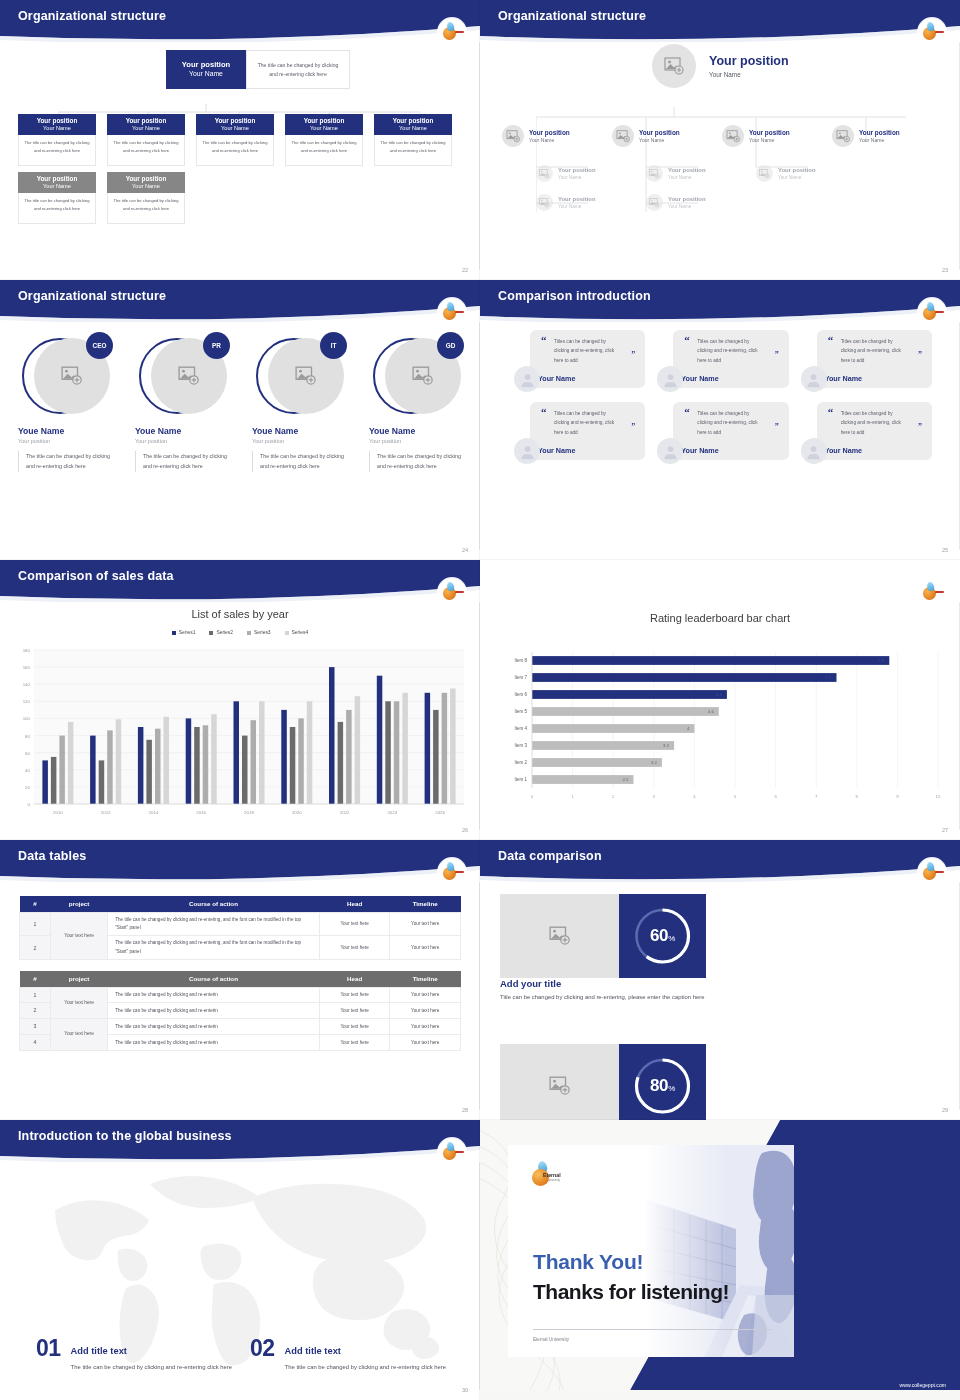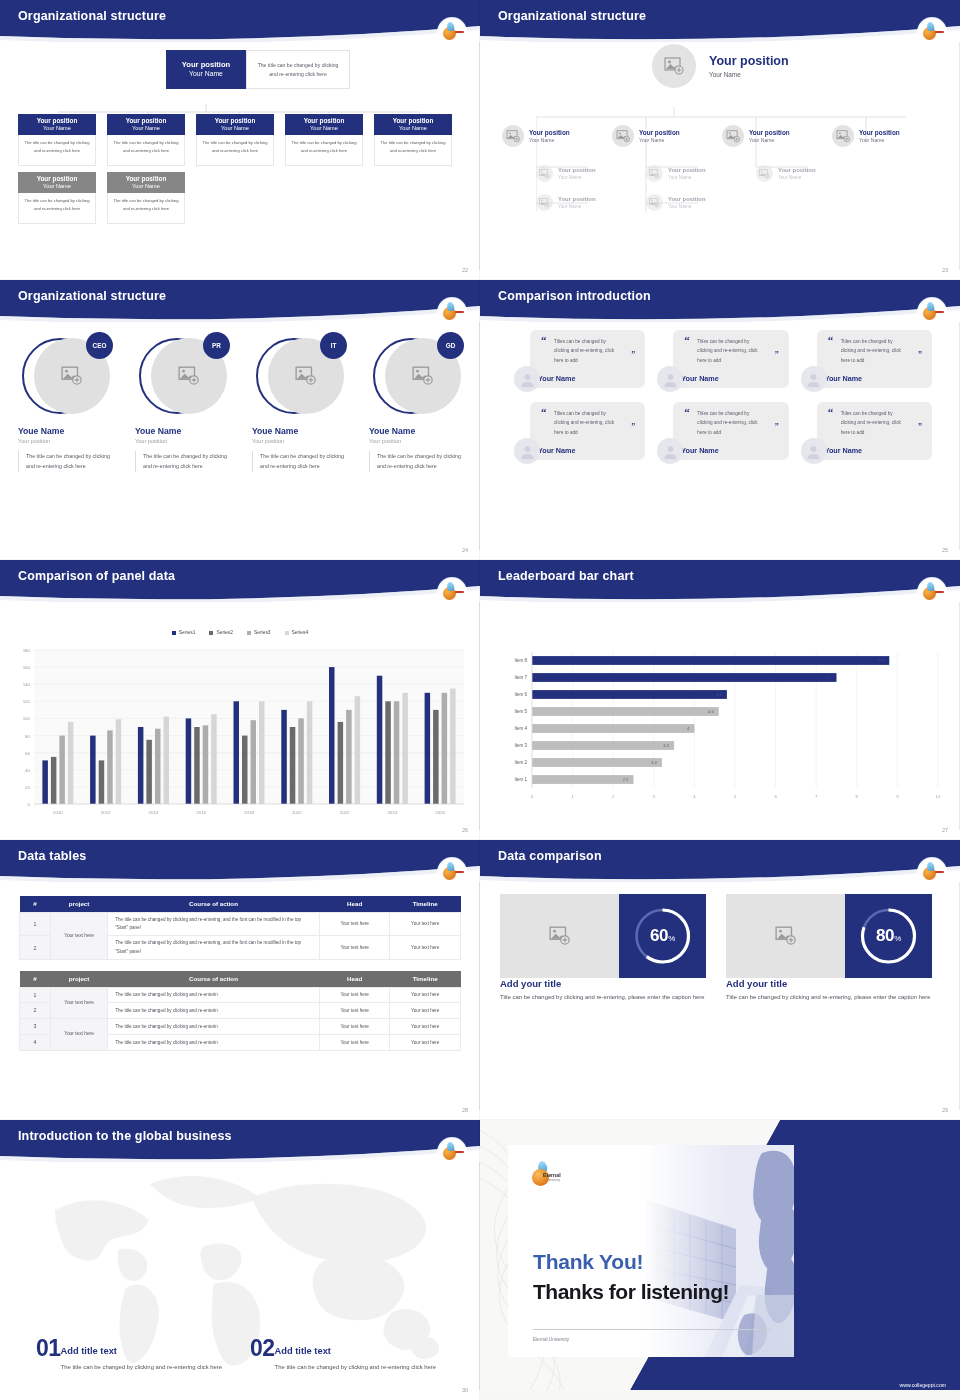--- a/index.html
+++ b/index.html
@@ -172,35 +172,35 @@
   .tbl td {
     border:1px solid #ebebee; color:#4f545d; text-align:center;
     padding:3px 4px; background:#fff; line-height:1.7;
   }
   .tbl td.idx { background:#f5f5f7; font-size:5.2px; }
   .tbl td.proj { background:#f5f5f7; font-size:4.8px; }
   .tbl td.coa { text-align:left; padding-left:7px; }
   .tbl.t1 td.coa { line-height:1.85; }
 
   
-  .s29-wrap { position:absolute; left:20px; top:54px; display:flex; gap:20px; }
+  .s29-wrap { position:absolute; left:20px; top:54px; display:flex; gap:40px;flex-direction:column; }
   .s29-col { width:206px; }
   .s29-media { display:flex; height:84px; }
   .s29-img { flex:1; background:#e3e3e3; display:flex; align-items:center; justify-content:center; }
   .s29-donut { width:87px; background:#22307e; position:relative;
                display:flex; align-items:center; justify-content:center; }
   .s29-val { position:relative; z-index:2; color:#fff; font-size:17px; font-weight:bold;
              letter-spacing:-.3px; }
   .s29-val .pc { font-size:8px; font-weight:normal; }
   .s29-ttl { font-size:9.5px; font-weight:bold; color:#22307e; }
   .s29-txt { font-size:5.9px; color:#4f545d; line-height:1.95; margin-top:3px; }
 
   
   .s30-map { position:absolute; left:0; top:42px; width:480px; height:228px; opacity:.5; }
-  .s30-block { position:absolute; display:flex; align-items:flex-start; }
+  .s30-block { position:absolute; display:flex; gap:10px; align-items:flex-start; }
   .s30-block.b1 { left:36px; top:218px; }
   .s30-block.b2 { left:250px; top:218px; }
   .s30-num { font-size:23px; font-weight:bold; color:#22307e; line-height:.95; letter-spacing:-.5px; }
   .s30-ttl { font-size:9.3px; font-weight:bold; color:#22307e; margin-top:8px; }
   .s30-txt { font-size:5.9px; color:#4f545d; line-height:2.1; margin-top:5px; }
 
   
   .s31 { background:#f7f7f5; }
   .s31-card { position:absolute; left:28px; top:25px; width:286px; height:212px;
               background:#fff; overflow:hidden; }
@@ -682,28 +682,29 @@
       </div>
     <div class="pgnum">25</div>
   </div>
 
   <div class="slide">
     <div class="hdr">
       <svg class="hdr-svg" width="480" height="42" viewBox="0 0 480 42">
         <path d="M0,0 H480 V26 Q240,46 0,36 Z" fill="#22307e"></path>
         <path d="M0,36 Q240,46 480,26 V30 Q240,50 0,40 Z" fill="#dfe3ee" opacity=".55"></path>
       </svg>
-      <div class="hdr-title">Comparison of panel data</div>
+      <div class="hdr-title">Comparison of sales data</div>
     </div>
     <div class="logo-badge">
       <div class="lg-sun"></div>
         <div class="lg-drop"></div>
         <div class="lg-tail"></div>
     </div>
     <div class="edge-r"></div>
+    <div class="chart-title">List of sales by year</div>
     <div class="legend" id="chart1legend">
         <div class="li">
        <span class="sw" style="background:#22307e"></span>
        <span>Series1</span>
         </div>
         <div class="li">
        <span class="sw" style="background:#6b6b6b"></span>
        <span>Series2</span>
         </div>
         <div class="li">
@@ -781,33 +782,27 @@
         <rect x="425.1" y="65.9" width="5.5" height="94.1" fill="#6b6b6b"></rect>
         <rect x="433.6" y="48.8" width="5.5" height="111.2" fill="#adadad"></rect>
         <rect x="442.1" y="44.5" width="5.5" height="115.5" fill="#d6d6d6"></rect>
         <text x="432.1" y="170" font-size="4.4" fill="#9a9a9a" text-anchor="middle">2026</text>
         <line x1="26" y1="160" x2="456" y2="160" stroke="#d8d8d8" stroke-width=".7"></line>
       </svg>
     <div class="pgnum">26</div>
   </div>
 
   <div class="slide">
-    <div class="hdr">
-      <svg class="hdr-svg" width="480" height="42" viewBox="0 0 480 42">
-        <path d="M0,0 H480 V26 Q240,46 0,36 Z" fill="#22307e"></path>
-        <path d="M0,36 Q240,46 480,26 V30 Q240,50 0,40 Z" fill="#dfe3ee" opacity=".55"></path>
-      </svg>
-      <div class="hdr-title">Leaderboard bar chart</div>
-    </div>
     <div class="logo-badge">
       <div class="lg-sun"></div>
         <div class="lg-drop"></div>
         <div class="lg-tail"></div>
     </div>
     <div class="edge-r"></div>
+    <div class="chart-title" style="top:52px">Rating leaderboard bar chart</div>
     <svg id="chart2" style="position:absolute;left:8px;top:88px" width="464" height="160" viewBox="0 0 464 160">
         <line x1="44.0" y1="4" x2="44.0" y2="140" stroke="#ececec" stroke-width=".6"></line>
         <text x="44.0" y="150" font-size="4.3" fill="#a5a5a5" text-anchor="middle">0</text>
         <line x1="84.6" y1="4" x2="84.6" y2="140" stroke="#ececec" stroke-width=".6"></line>
         <text x="84.6" y="150" font-size="4.3" fill="#a5a5a5" text-anchor="middle">1</text>
         <line x1="125.2" y1="4" x2="125.2" y2="140" stroke="#ececec" stroke-width=".6"></line>
         <text x="125.2" y="150" font-size="4.3" fill="#a5a5a5" text-anchor="middle">2</text>
         <line x1="165.8" y1="4" x2="165.8" y2="140" stroke="#ececec" stroke-width=".6"></line>
         <text x="165.8" y="150" font-size="4.3" fill="#a5a5a5" text-anchor="middle">3</text>
         <line x1="206.4" y1="4" x2="206.4" y2="140" stroke="#ececec" stroke-width=".6"></line>

